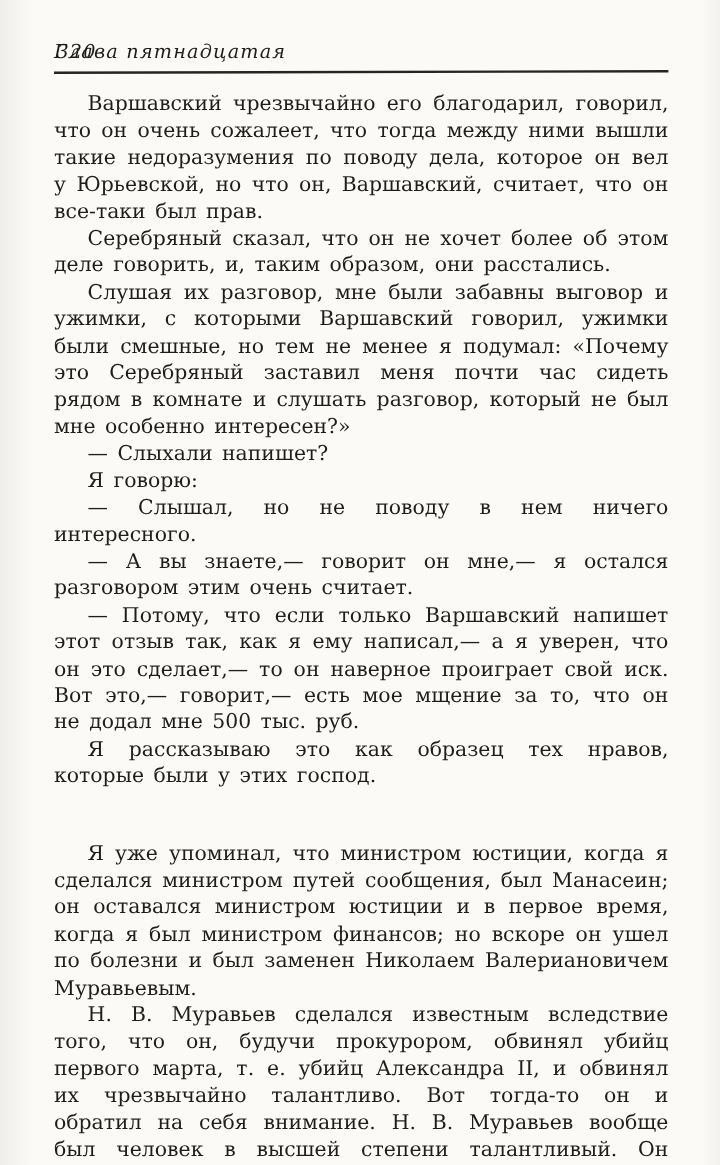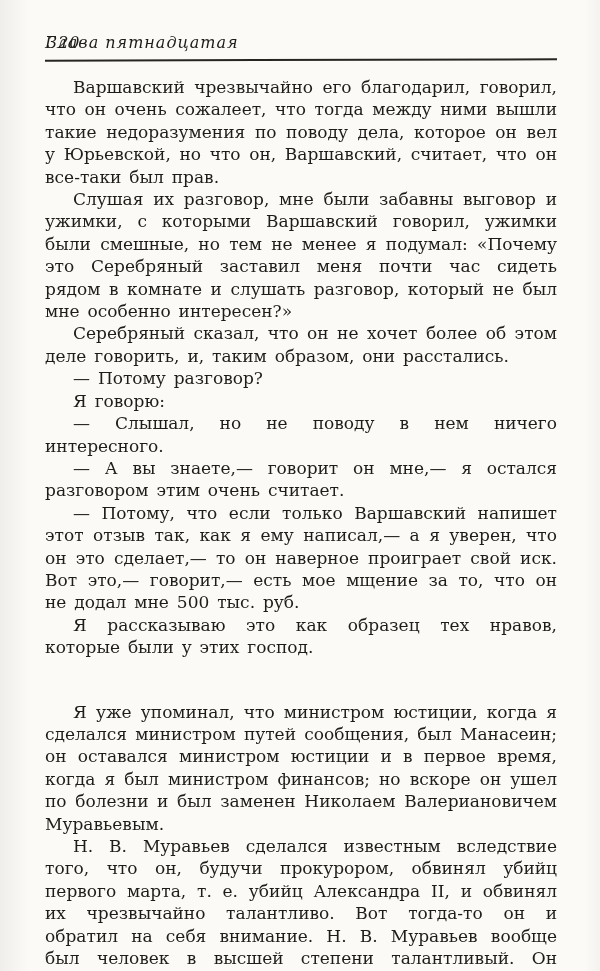--- a/index.html
+++ b/index.html
@@ -74,23 +74,23 @@
 
     <header class="running-head">
       <span class="pagenum">320</span>
       <span class="chapter">Глава пятнадцатая</span>
     </header>
 
     <div class="rule"></div>
 
     <main class="body-text">
       <p class="para">Варшавский чрезвычайно его благодарил, говорил, что он очень сожалеет, что тогда между ними вышли такие недоразумения по поводу дела, которое он вел у Юрьевской, но что он, Варшавский, считает, что он все-таки был прав.</p>
+      <p class="para">Серебряный сказал, что он не хочет более об этом деле говорить, и, таким образом, они расстались.</p>
       <p class="para">Слушая их разговор, мне были забавны выговор и ужимки, с которыми Варшавский говорил, ужимки были смешные, но тем не менее я подумал: «Почему это Серебряный заставил меня почти час сидеть рядом в комнате и слушать разговор, который не был мне особенно интересен?»</p>
-      <p class="para">Серебряный сказал, что он не хочет более об этом деле говорить, и, таким образом, они расстались.</p>
-      <p class="para">— Потому разговор?</p>
+      <p class="para">— Слыхали напишет?</p>
       <p class="para">Я говорю:</p>
       <p class="para">— Слышал, но не поводу в нем ничего интересного.</p>
       <p class="para">— А вы знаете,— говорит он мне,— я остался разговором этим очень считает.</p>
       <p class="para">— Потому, что если только Варшавский напишет этот отзыв так, как я ему написал,— а я уверен, что он это сделает,— то он наверное проиграет свой иск. Вот это,— говорит,— есть мое мщение за то, что он не додал мне 500 тыс. руб.</p>
       <p class="para">Я рассказываю это как образец тех нравов, которые были у этих господ.</p>
 
       <div class="section-break"></div>
 
       <p class="para">Я уже упоминал, что министром юстиции, когда я сделался министром путей сообщения, был Манасеин; он оставался министром юстиции и в первое время, когда я был министром финансов; но вскоре он ушел по болезни и был заменен Николаем Валериановичем Муравьевым.</p>
       <p class="para">Н. В. Муравьев сделался известным вследствие того, что он, будучи прокурором, обвинял убийц первого марта, т. е. убийц Александра II, и обвинял их чрезвычайно талантливо. Вот тогда-то он и обратил на себя внимание. Н. В. Муравьев вообще был человек в высшей степени талантливый. Он кончил курс в Московском университете;</p>

